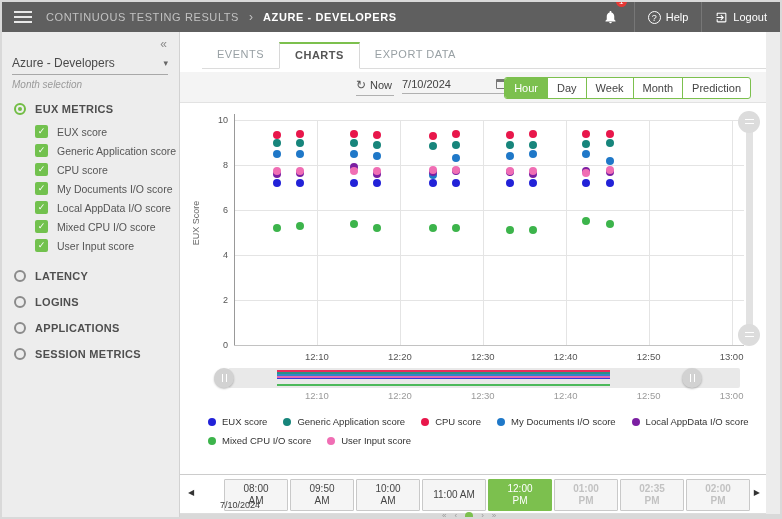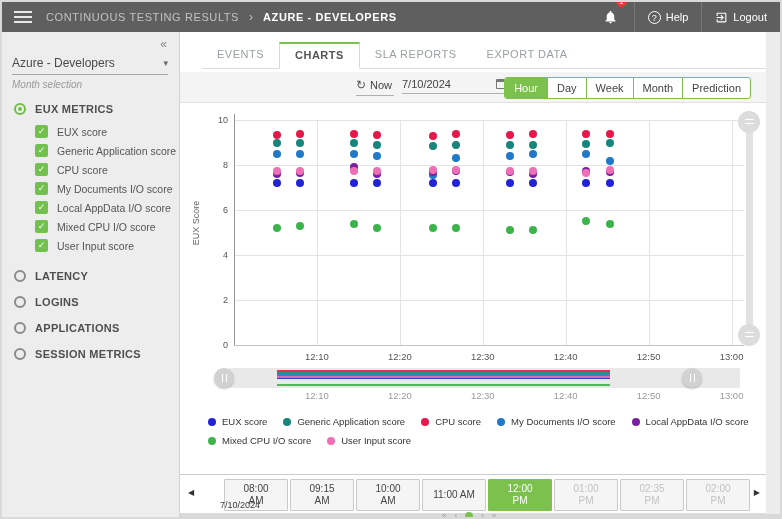--- a/index.html
+++ b/index.html
@@ -84,21 +84,21 @@
   .legend-row { position:absolute; left:28px; display:flex; }
   .legend-item { display:flex; align-items:center; margin-right:16px; cursor:pointer; }
   .legend-dot { width:8px; height:8px; border-radius:50%; margin-right:6px; flex:none; }
   .legend-item span.t { font-size:9.5px; color:#333; white-space:nowrap; }
 
   .timebar { position:absolute; left:0; right:14px; top:442px; height:40px; background:#fff; border-top:1px solid #ccc; border-bottom:1px solid #ddd; }
   .tb-arrow { position:absolute; top:13px; font-size:8px; color:#333; cursor:pointer; }
   .slot-row { position:absolute; left:44px; top:4px; display:flex; }
   .slot { width:64px; height:32px; margin-right:2px; background:#f5f5f5; border:1px solid #c9c9c9; border-radius:1px; display:flex; align-items:center; justify-content:center; text-align:center; font-size:10px; color:#444; white-space:pre-line; line-height:1.25; cursor:pointer; }
   .slot.active { background:#7cc04e; border-color:#7cc04e; color:#fff; }
-  .slot.disabled { color:#c2c2c2; cursor:default; }
+  .slot.disabled { color:#c2c2c2; cursor:default;font-weight:bold; }
   .tb-date { position:absolute; left:40px; top:468px; font-size:9px; color:#3d3d3d; z-index:5; }
   .pager { position:absolute; left:258px; top:479px; z-index:6; display:flex; align-items:center; font-size:8px; color:#9a9a9a; }
   .pager span { margin:0 4px; cursor:pointer; }
   .pager .pgdot { width:8px; height:8px; border-radius:50%; background:#7cc04e; display:inline-block; }
 </style>
 </head>
 <body>
 
 <div class="page">
 
@@ -190,21 +190,20 @@
         </div>
       </div>
   </div>
 
   <div class="main">
     <div class="gutter"></div>
 
     <div class="tab-bar" id="tab-bar">
         <div class="tab">EVENTS</div>
         <div class="tab active">CHARTS</div>
-        <div class="tab">SLA REPORTS</div>
         <div class="tab">EXPORT DATA</div>
       </div>
 
     <div class="chart-header">
       <div class="ch-now">
         <span class="rf">↻</span><span>Now</span>
       </div>
       <div class="ch-date">
         <span>7/10/2024</span>
         <span class="cal"></span>
@@ -376,21 +375,21 @@
           <span class="t">User Input score</span>
         </div>
       </div>
 
     <div class="timebar">
       <span class="tb-arrow" style="left:8px">◀</span>
       <span class="tb-arrow" style="right:6px">▶</span>
       <div class="slot-row" id="slot-row">
           <div class="slot">08:00
 AM</div>
-          <div class="slot">09:15
+          <div class="slot">09:50
 AM</div>
           <div class="slot">10:00
 AM</div>
           <div class="slot">11:00 AM</div>
           <div class="slot active">12:00
 PM</div>
           <div class="slot disabled">01:00
 PM</div>
           <div class="slot disabled">02:35
 PM</div>

